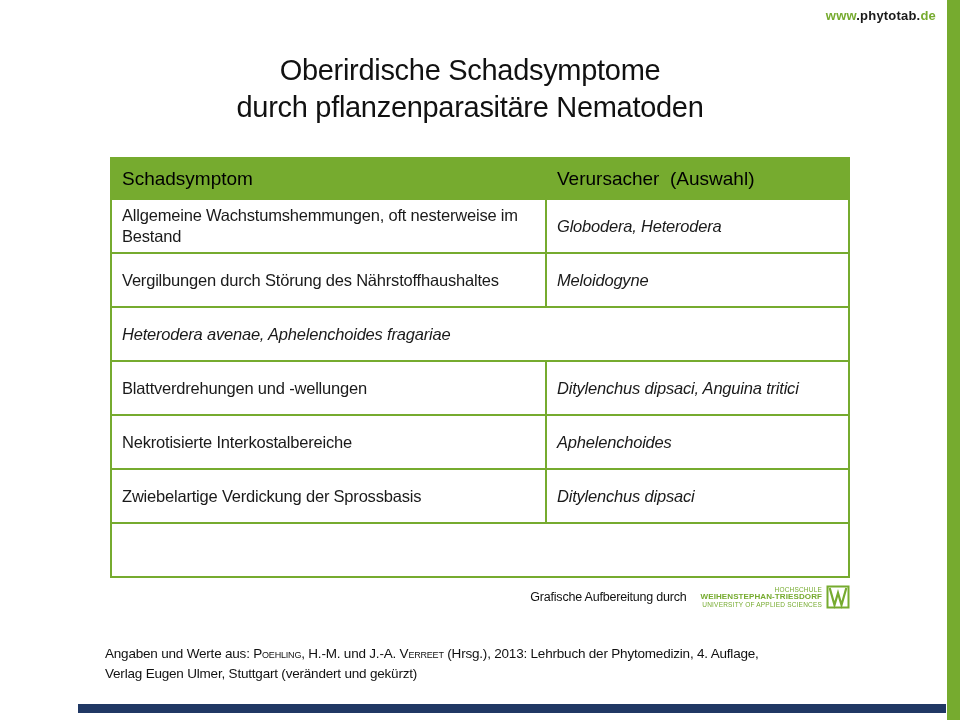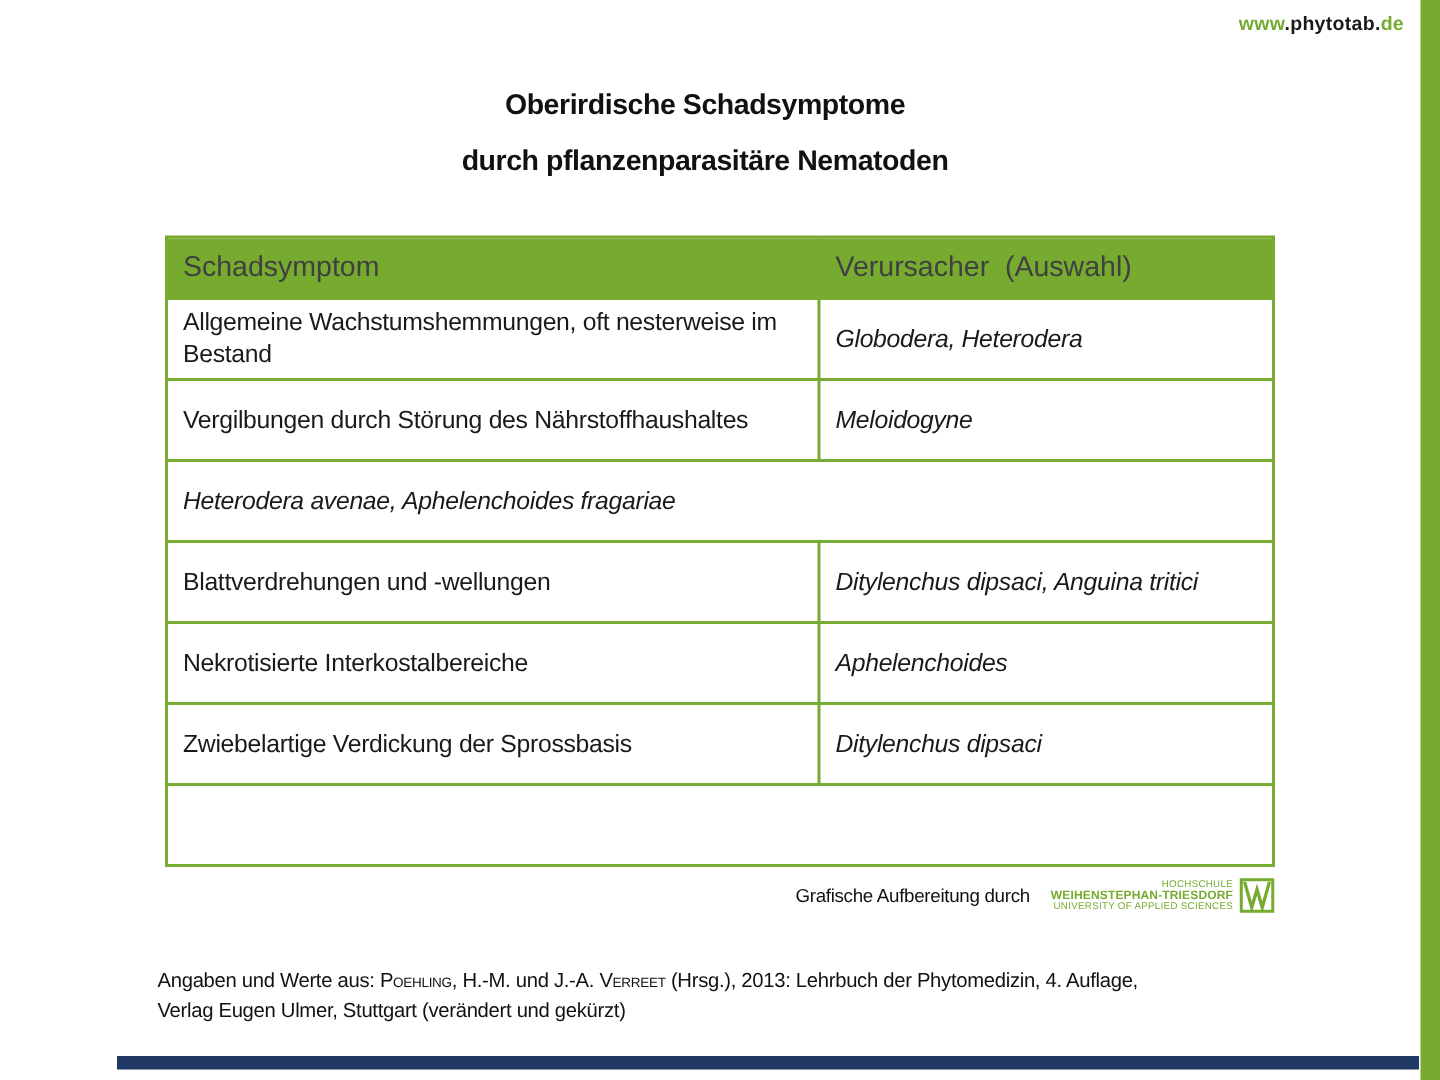--- a/index.html
+++ b/index.html
@@ -27,40 +27,40 @@
     position:absolute;top:8px;right:24px;
     font-size:13px;font-weight:bold;letter-spacing:.2px;
     text-decoration:none;cursor:pointer;
   }
   .site-url .green{color:var(--green);}
   .site-url .dark{color:var(--ink);}
   
   .title{
     position:absolute;top:52px;left:0;right:20px;
     text-align:center;
-    font-size:19px;line-height:37px;font-weight:bold;
+    font-size:29px;line-height:37px;font-weight:normal;
     letter-spacing:-0.3px;color:#111;
   }
   
   .ntable{
     position:absolute;left:110px;top:157px;width:740px;
     border:2px solid var(--green);
     background:#fff;
   }
   .trow{display:grid;grid-template-columns:435px 1fr;}
   .trow + .trow{border-top:2px solid var(--green);}
   .cell{
     display:flex;align-items:center;
     padding:4px 12px 4px 10px;
     font-size:16.5px;line-height:21px;letter-spacing:-0.2px;
   }
   .cell.left{border-right:2px solid var(--green);}
   .trow.head{height:39px;background:var(--green);}
   .trow.head .cell{
-    color:#404040;font-size:19px;letter-spacing:0;
+    color:#000000;font-size:19px;letter-spacing:0;
     white-space:pre-wrap;
   }
   .trow.body{height:54px;}
   .cell.cause{font-style:italic;}
   
   .attribution{
     position:absolute;top:582px;left:110px;width:740px;height:30px;
     display:flex;justify-content:flex-end;align-items:center;gap:14px;
   }
   .attribution .label{font-size:12.5px;color:#111;letter-spacing:-0.2px;}

